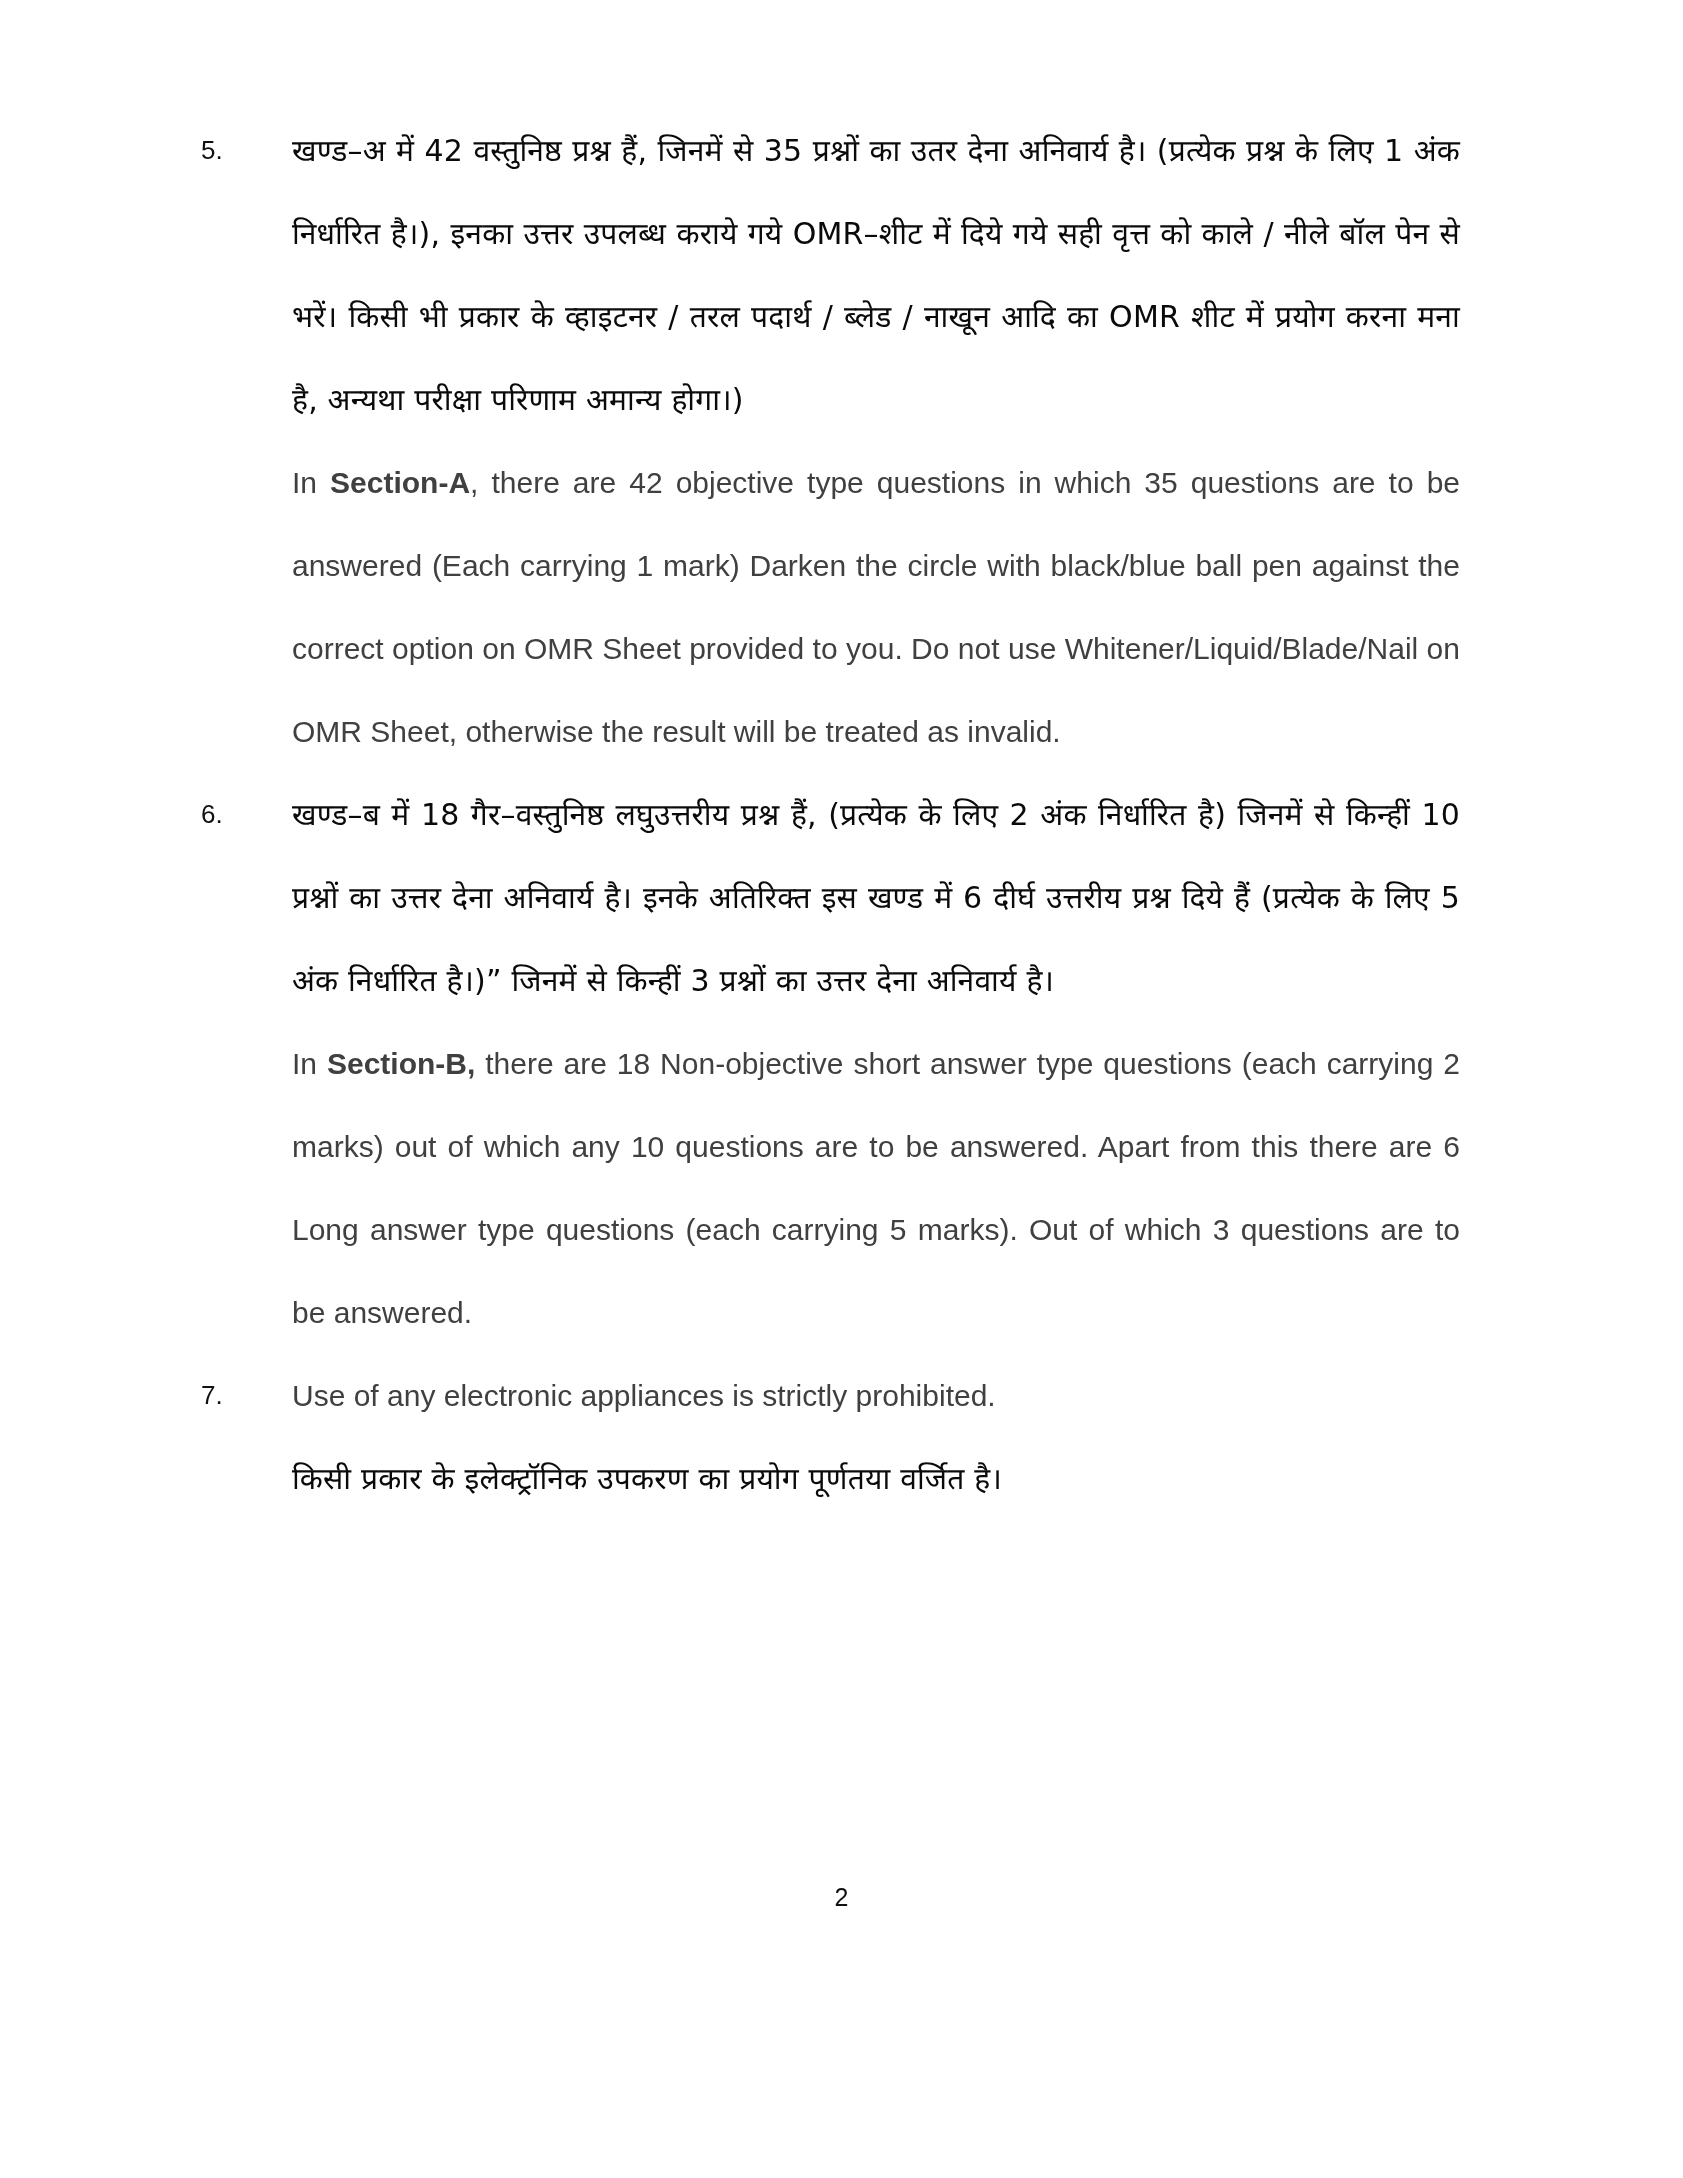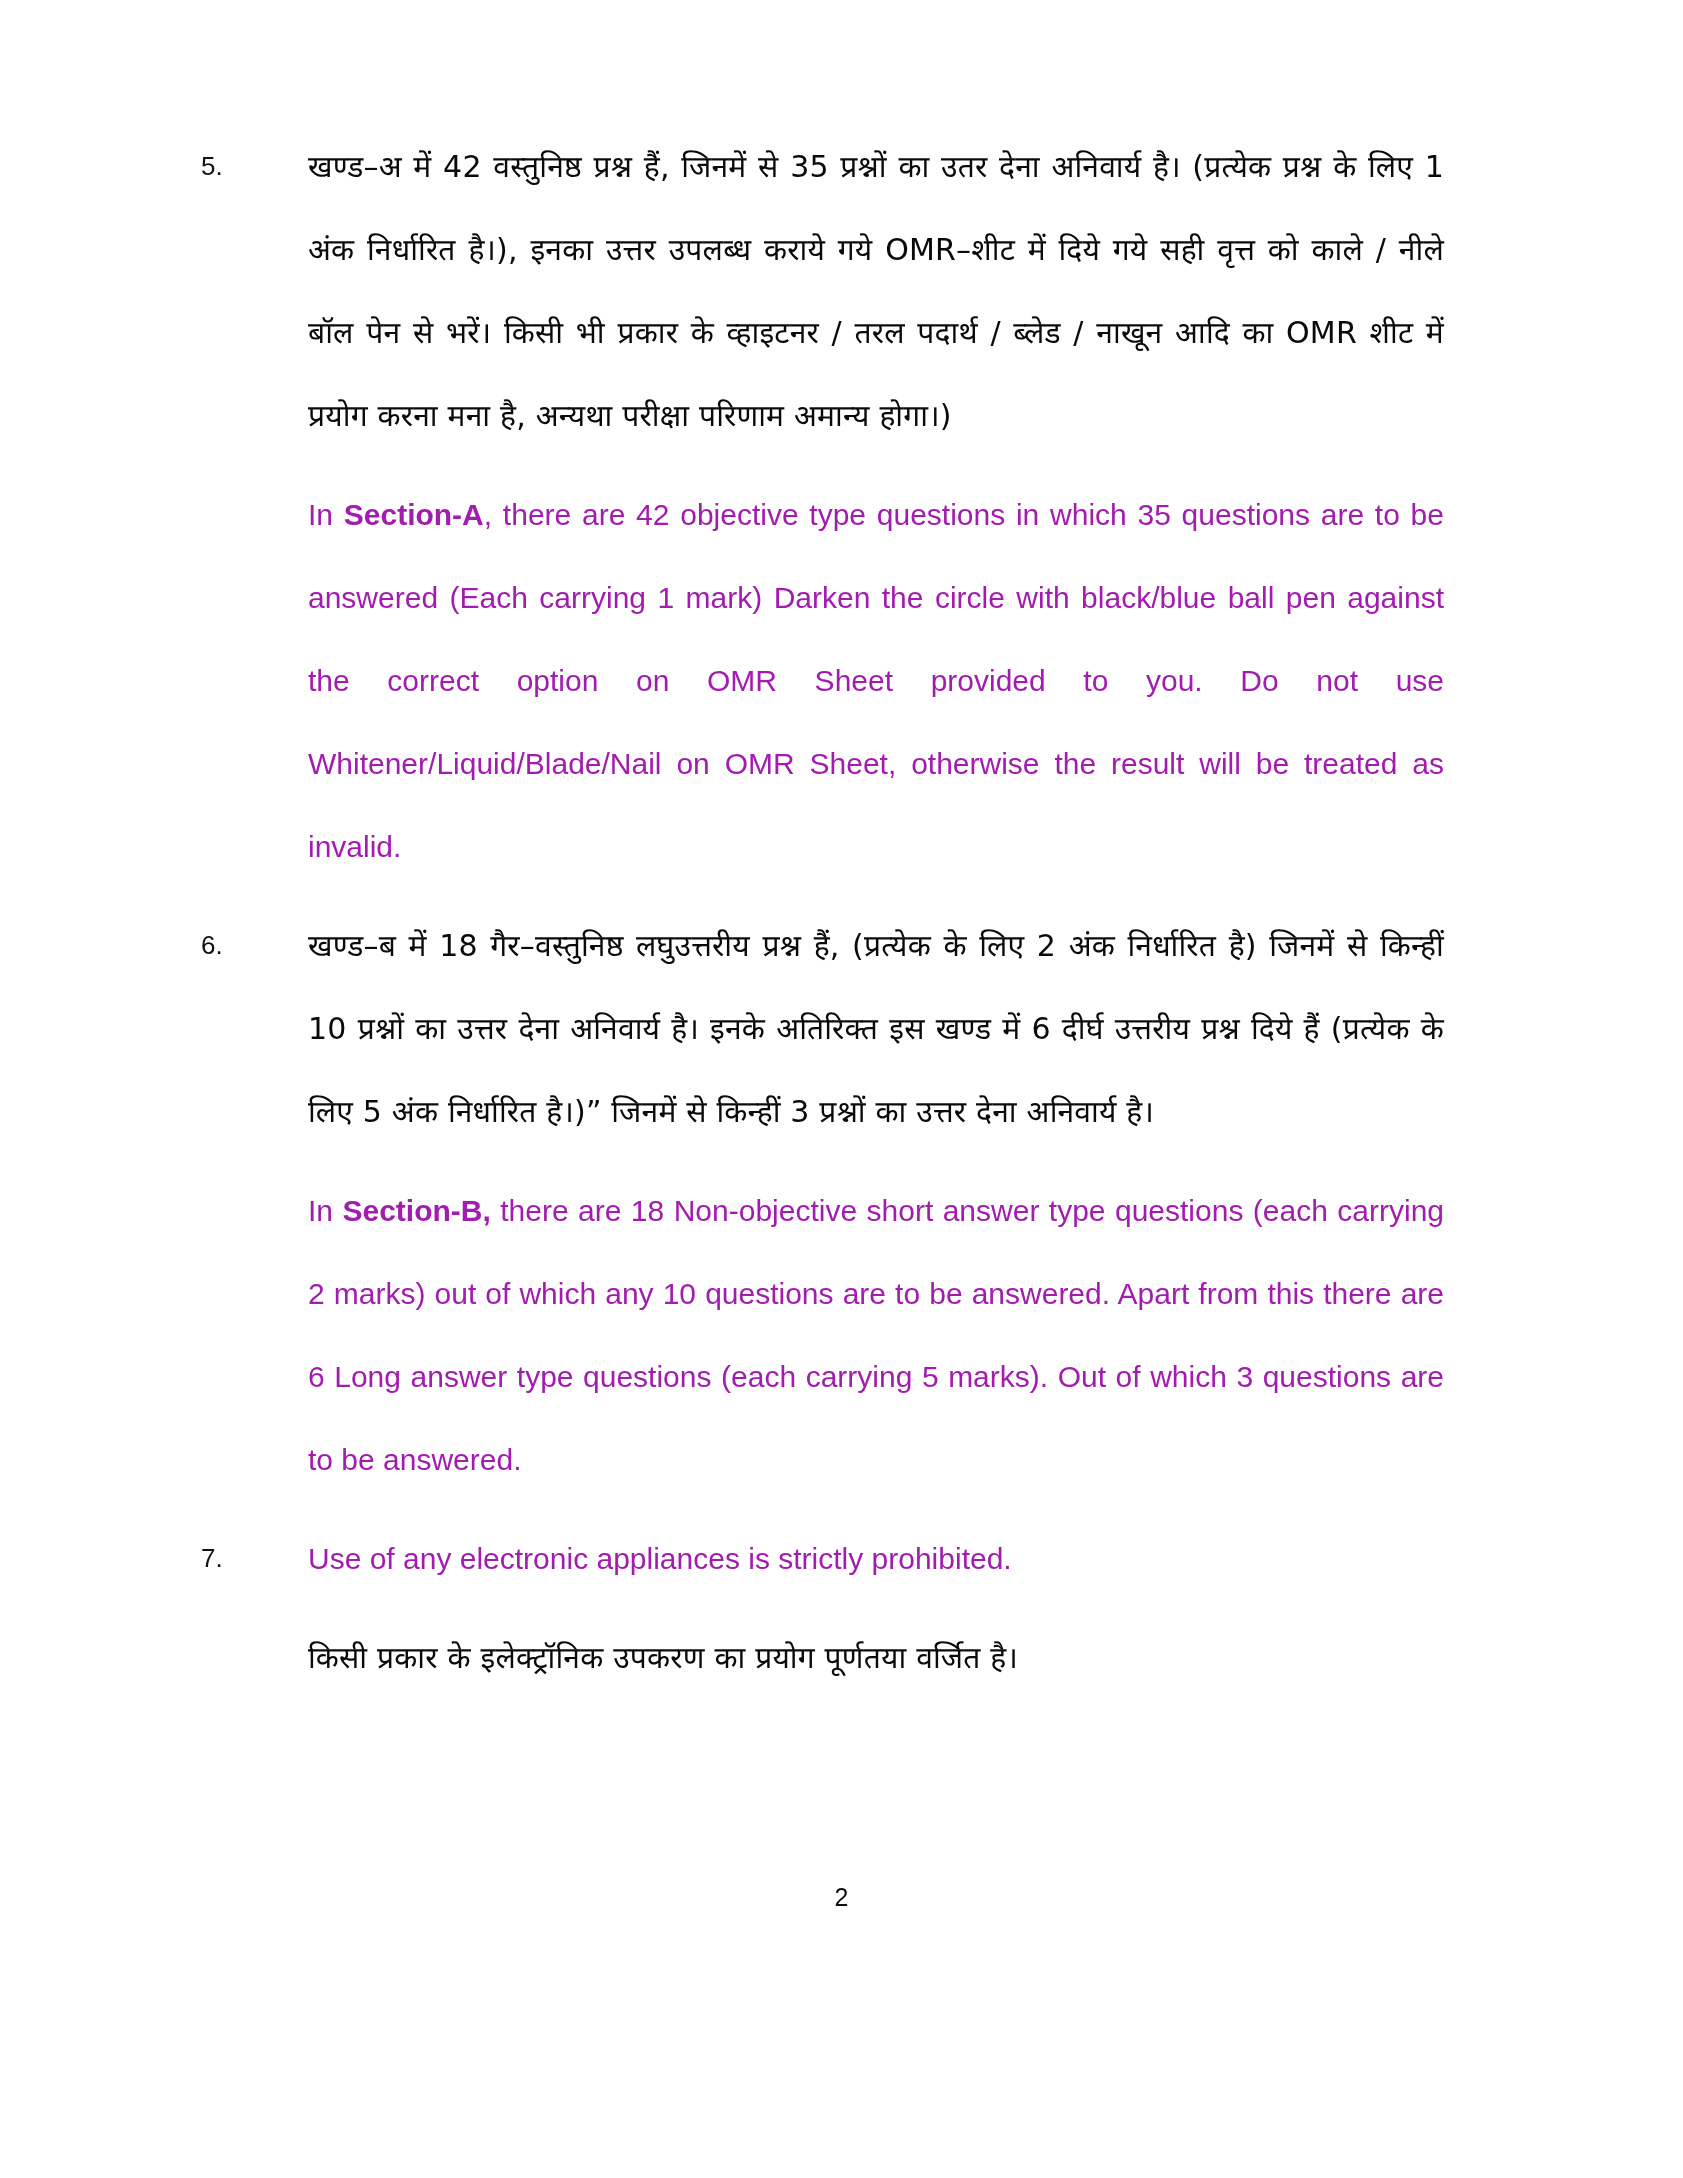--- a/index.html
+++ b/index.html
@@ -43,21 +43,21 @@
     top: 0;
     width: 59px;
     text-align: left;
     font-family: "Liberation Sans", sans-serif;
     font-size: 26px;
     line-height: 83px;
     color: #111111;
   }
 
   .para {
-    margin: 16px;
+    margin: 0;
     padding: 0;
     text-align: justify;
     text-justify: inter-word;
   }
 
   .hindi {
     font-family: "DejaVu Sans", sans-serif;
     font-size: 30px;
     line-height: 83px;
     letter-spacing: 0.2px;
@@ -65,21 +65,21 @@
     text-align: justify;
   }
   .hindi.last-line-natural {
     text-align-last: left;
   }
 
   .english {
     font-family: "Liberation Sans", sans-serif;
     font-size: 30px;
     line-height: 83px;
-    color: #a21caf;
+    color: #404040;
     text-align: justify;
     text-align-last: left;
   }
   .english b, .bold {
     font-weight: bold;
   }
 
   .single-line {
     white-space: nowrap;
   }

